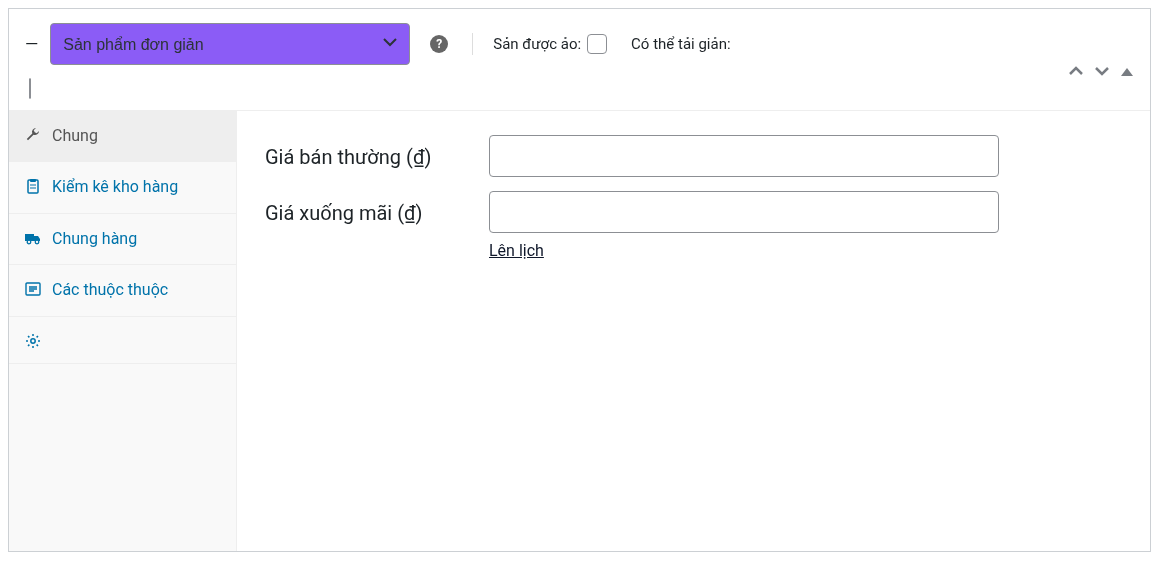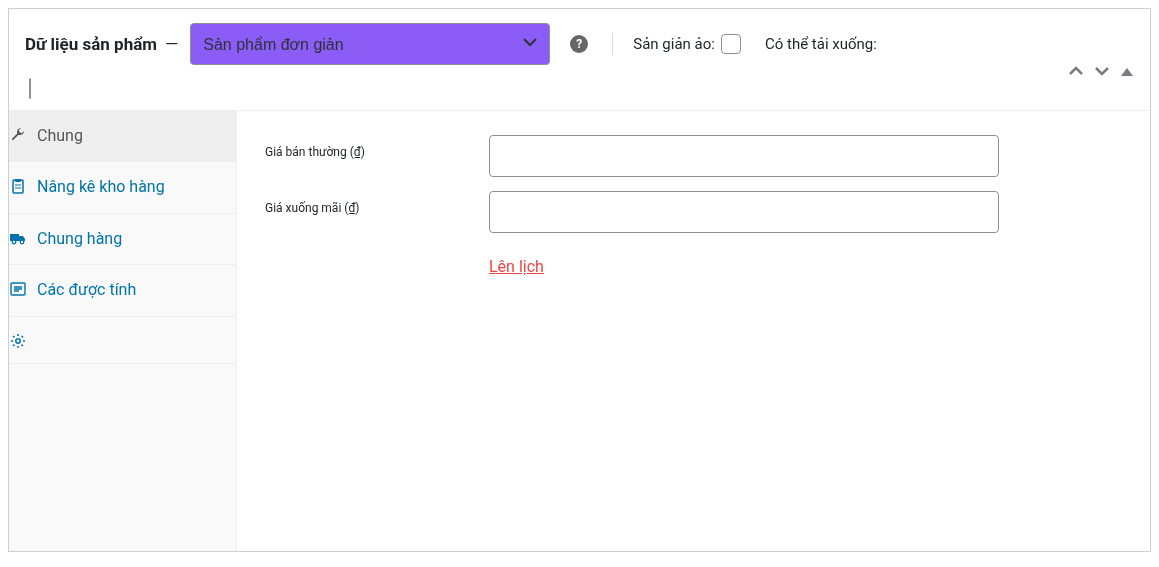--- a/index.html
+++ b/index.html
@@ -128,21 +128,21 @@
       min-height: 440px;
     }
     .sidebar {
       width: 228px;
       background: #f9f9f9;
       border-right: 1px solid #eee;
     }
     .sidebar-item {
       display: flex;
       align-items: flex-start;
-      padding: 14px 0;
+      padding: 14px 15px;
       cursor: pointer;
       color: #0073aa;
       font-size: 16px;
       border-bottom: 1px solid #eee;
       line-height: 1.4;
     }
     .sidebar-item.active {
       background: #eee;
       color: #555;
       position: relative;
@@ -173,67 +173,66 @@
       flex: 1;
       padding: 24px 28px;
     }
     .field-row {
       display: flex;
       align-items: flex-start;
       margin-bottom: 14px;
     }
     .field-label {
       width: 224px;
-      font-size: 12px;
+      font-size: 20px;
       color: #1d2327;
       padding-top: 10px;
     }
     .field-input-col {
       flex: 0 0 auto;
     }
     .field-input {
       width: 510px;
       height: 42px;
       border: 1px solid #8c8f94;
       border-radius: 4px;
       padding: 6px 10px;
       font-size: 15px;
       background: #fff;
     }
     .schedule-link {
       display: inline-block;
-      margin-top: 24px;
-      color: #ef4444;
+      margin-top: 8px;
+      color: #0f172a;
       font-size: 16px;
       text-decoration: underline;
       cursor: pointer;
     }
   </style>
 </head>
 <body>
 
 <div class="panel">
   <div class="panel-header">
-    <span class="panel-title">Dữ liệu sản phẩm</span>
     <span class="panel-dash">—</span>
     <div class="select-wrapper">
       <select class="product-type-select">
         <option>Sản phẩm đơn giản</option>
       </select>
       <span class="select-chevron">
         <svg width="16" height="16" viewBox="0 0 16 16">
             <path d="M2 5 L8 11 L14 5" stroke="#2c3338" stroke-width="2" fill="none"></path>
           </svg>
       </span>
     </div>
     <span class="help-icon">?</span>
     <span class="header-divider"></span>
-    <span class="virtual-label">Sản giản ảo:</span>
+    <span class="virtual-label">Sản được ảo:</span>
     <span class="checkbox"></span>
-    <span class="download-label">Có thể tải xuống:</span>
+    <span class="download-label">Có thể tải giản:</span>
 
     <div class="download-checkbox-row">
       <span class="checkbox"></span>
     </div>
 
     <div class="toggle-controls">
       <span class="toggle-arrow">
         <svg width="16" height="16" viewBox="0 0 16 16">
             <path d="M2 11 L8 5 L14 11" stroke="#787c82" stroke-width="2.5" fill="none"></path>
           </svg>
@@ -262,41 +261,41 @@
         <span class="sidebar-label">Chung</span>
       </div>
       <div class="sidebar-item">
         <span class="sidebar-icon">
           <svg width="16" height="16" viewBox="0 0 16 16">
               <rect x="3" y="2" width="10" height="13" rx="1" fill="none" stroke="#0073aa" stroke-width="1.5"></rect>
               <rect x="5" y="1" width="6" height="3" rx="1" fill="#0073aa"></rect>
               <path d="M5 7h6M5 10h6" stroke="#0073aa" stroke-width="1.2"></path>
             </svg>
         </span>
-        <span class="sidebar-label">Nâng kê kho hàng</span>
+        <span class="sidebar-label">Kiểm kê kho hàng</span>
       </div>
       <div class="sidebar-item">
         <span class="sidebar-icon">
           <svg width="18" height="16" viewBox="0 0 18 16">
               <rect x="1" y="4" width="9" height="7" fill="#0073aa"></rect>
               <path d="M10 6h4l2 3v2h-6z" fill="#0073aa"></path>
               <circle cx="5" cy="12" r="1.8" fill="#f9f9f9" stroke="#0073aa" stroke-width="1.3"></circle>
               <circle cx="13" cy="12" r="1.8" fill="#f9f9f9" stroke="#0073aa" stroke-width="1.3"></circle>
             </svg>
         </span>
         <span class="sidebar-label">Chung hàng</span>
       </div>
       <div class="sidebar-item">
         <span class="sidebar-icon">
           <svg width="16" height="16" viewBox="0 0 16 16">
               <rect x="1" y="2" width="14" height="12" rx="1" fill="none" stroke="#0073aa" stroke-width="1.4"></rect>
               <path d="M4 6h8M4 8h8M4 10h5" stroke="#0073aa" stroke-width="1.3"></path>
             </svg>
         </span>
-        <span class="sidebar-label">Các được tính</span>
+        <span class="sidebar-label">Các thuộc thuộc</span>
       </div>
       <div class="sidebar-item">
         <span class="sidebar-icon">
           <svg width="16" height="16" viewBox="0 0 16 16">
               <circle cx="8" cy="8" r="2.2" fill="none" stroke="#0073aa" stroke-width="1.5"></circle>
               <path d="M8 1v2M8 13v2M1 8h2M13 8h2M3 3l1.4 1.4M11.6 11.6L13 13M13 3l-1.4 1.4M4.4 11.6L3 13" stroke="#0073aa" stroke-width="1.5"></path>
             </svg>
         </span>
       </div>
     </div>

